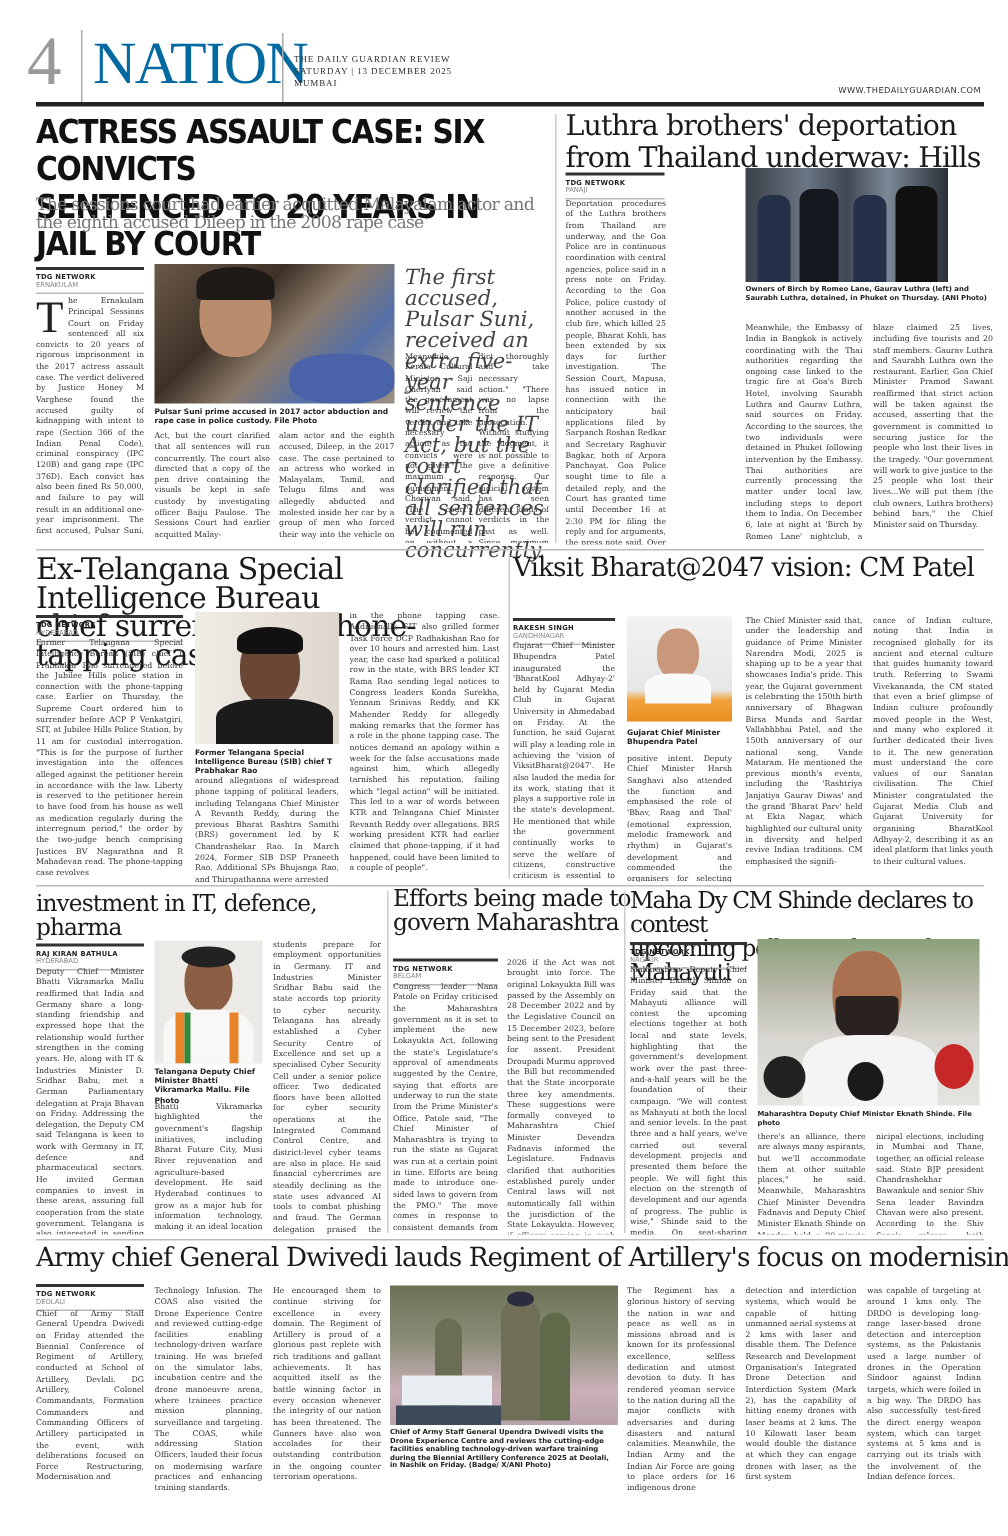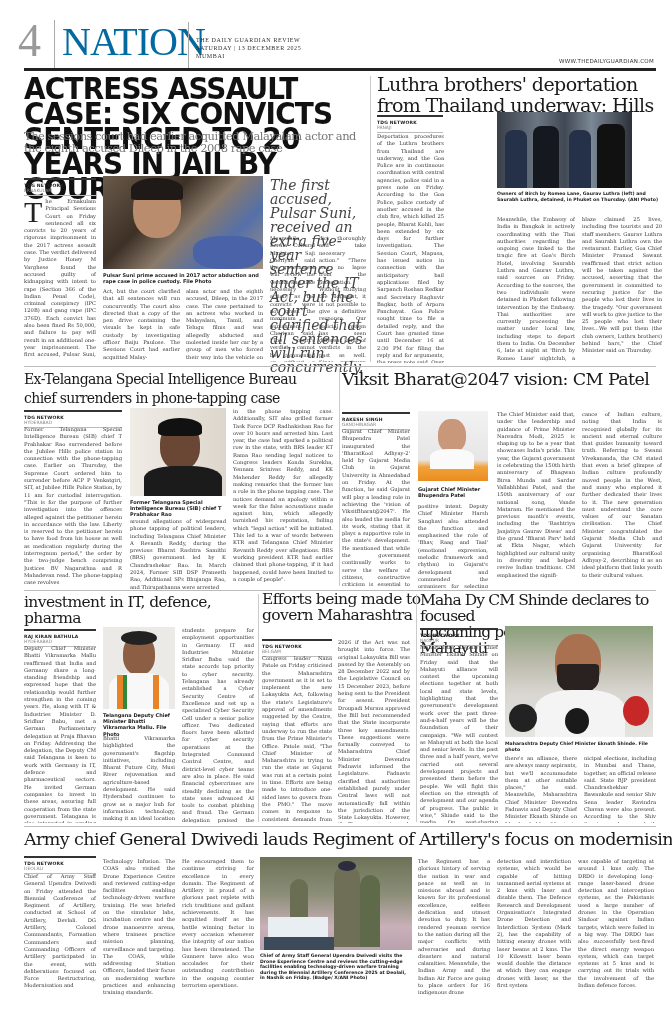--- a/index.html
+++ b/index.html
@@ -36,21 +36,21 @@
   <div class="abs mast-meta">
     <div>THE DAILY GUARDIAN REVIEW</div>
     <div>SATURDAY | 13 DECEMBER 2025</div>
     <div>MUMBAI</div>
   </div>
   <div class="abs mast-url">WWW.THEDAILYGUARDIAN.COM</div>
   <div class="abs mast-rule"></div>
 </header>
 
 <article>
-  <div class="abs hd-cond" style="left:24px;top:76px;width:340px;font-size:31px;line-height:25px">
+  <div class="abs hd-cond" style="left:24px;top:76px;width:340px;font-size:22px;line-height:25px">
     <div>ACTRESS ASSAULT CASE: SIX CONVICTS</div>
     <div>SENTENCED TO 20 YEARS IN JAIL BY COURT</div>
   </div>
   <div class="abs deck" style="left:24px;top:130px;width:340px;font-size:11.5px;line-height:12px">The sessions court had earlier acquitted Malayalam actor and the eighth accused Dileep in the 2008 rape case</div>
   <div class="abs byline" style="left:24px;top:178px;width:72px">
     <span class="by-name">TDG NETWORK</span>
     <span class="by-loc">ERNAKULAM</span>
   </div>
   <div class="abs col" style="left:24px;top:198px;width:72px;height:160px">
     <span class="dropcap">T</span><span>he Ernakulam Principal Sessions Court on Friday sentenced all six convicts to 20 years of rigorous imprisonment in the 2017 actress assault case. The verdict delivered by Justice Honey M Varghese found the accused guilty of kidnapping with intent to rape (Section 366 of the Indian Penal Code), criminal conspiracy (IPC 120B) and gang rape (IPC 376D). Each convict has also been fined Rs 50,000, and failure to pay will result in an additional one-year imprisonment. The first accused, Pulsar Suni, received an extra five-year sentence under the IT</span>
@@ -84,21 +84,21 @@
     <div style="position:absolute;left:100px;top:12px;width:28px;height:64px;background:#111;border-radius:8px 8px 0 0"></div>
   </div>
   <div class="abs cap" style="left:497px;top:191px;width:170px;font-size:4.6px">Owners of Birch by Romeo Lane, Gaurav Luthra (left) and Saurabh Luthra, detained, in Phuket on Thursday. (ANI Photo)</div>
   <div class="abs col" style="left:497px;top:216px;width:78px;height:146px">Meanwhile, the Embassy of India in Bangkok is actively coordinating with the Thai authorities regarding the ongoing case linked to the tragic fire at Goa's Birch Hotel, involving Saurabh Luthra and Gaurav Luthra, said sources on Friday. According to the sources, the two individuals were detained in Phuket following intervention by the Embassy. Thai authorities are currently processing the matter under local law, including steps to deport them to India. On December 6, late at night at 'Birch by Romeo Lane' nightclub, a devastating</div>
   <div class="abs col" style="left:582px;top:216px;width:80px;height:146px">blaze claimed 25 lives, including five tourists and 20 staff members. Gaurav Luthra and Saurabh Luthra own the restaurant. Earlier, Goa Chief Minister Pramod Sawant reaffirmed that strict action will be taken against the accused, asserting that the government is committed to securing justice for the people who lost their lives in the tragedy. "Our government will work to give justice to the 25 people who lost their lives...We will put them (the club owners, Luthra brothers) behind bars," the Chief Minister said on Thursday.</div>
 </article>
 
 <div class="abs" style="left:24px;top:366px;width:632px;height:1px;background:#bbb"></div>
 
 <article>
-  <div class="abs hd-serif" style="left:24px;top:370px;width:320px;font-size:14px;line-height:19px">
+  <div class="abs hd-serif" style="left:24px;top:370px;width:320px;font-size:20px;line-height:19px">
     <div>Ex-Telangana Special Intelligence Bureau</div>
     <div>chief surrenders in phone-tapping case</div>
   </div>
   <div class="abs byline" style="left:24px;top:410px;width:98px">
     <span class="by-name">TDG NETWORK</span>
     <span class="by-loc">HYDERABAD</span>
   </div>
   <div class="abs col" style="left:24px;top:426px;width:98px;height:164px">Former Telangana Special Intelligence Bureau (SIB) chief T Prabhakar Rao surrendered before the Jubilee Hills police station in connection with the phone-tapping case. Earlier on Thursday, the Supreme Court ordered him to surrender before ACP P Venkatgiri, SIT, at Jubilee Hills Police Station, by 11 am for custodial interrogation. "This is for the purpose of further investigation into the offences alleged against the petitioner herein in accordance with the law. Liberty is reserved to the petitioner herein to have food from his house as well as medication regularly during the interregnum period," the order by the two-judge bench comprising Justices BV Nagarathna and R Mahadevan read. The phone-tapping case revolves</div>
   <div class="abs photo" style="left:130px;top:408px;width:96px;height:88px;background:linear-gradient(90deg,#f0ece6,#ddd6cc)">
     <div style="position:absolute;left:30px;top:14px;width:40px;height:48px;border-radius:45%;background:#6a4634"></div>
@@ -167,21 +167,21 @@
     <span class="by-loc">BELGAM</span>
   </div>
   <div class="abs col" style="left:262px;top:655px;width:70px;height:168px">Congress leader Nana Patole on Friday criticised the Maharashtra government as it is set to implement the new Lokayukta Act, following the state's Legislature's approval of amendments suggested by the Centre, saying that efforts are underway to run the state from the Prime Minister's Office. Patole said, "The Chief Minister of Maharashtra is trying to run the state as Gujarat was run at a certain point in time. Efforts are being made to introduce one-sided laws to govern from the PMO." The move comes in response to consistent demands from veteran social activist Anna Hazare, who had announced an indefinite fast from 31 January</div>
   <div class="abs col" style="left:338px;top:639px;width:72px;height:184px">2026 if the Act was not brought into force. The original Lokayukta Bill was passed by the Assembly on 28 December 2022 and by the Legislative Council on 15 December 2023, before being sent to the President for assent. President Droupadi Murmu approved the Bill but recommended that the State incorporate three key amendments. These suggestions were formally conveyed to Maharashtra Chief Minister Devendra Fadnavis informed the Legislature. Fadnavis clarified that authorities established purely under Central laws will not automatically fall within the jurisdiction of the State Lokayukta. However, if officers serving in such bodies are appointed by the state government, they will come under the Lokayukta's purview.</div>
 </article>
 
 <div class="abs vr" style="left:416px;top:594px;height:228px"></div>
 
 <article>
   <div class="abs hd-serif" style="left:420px;top:592px;width:250px;font-size:15.5px;line-height:16px;letter-spacing:-0.9px">
-    <div>Maha Dy CM Shinde declares to focused</div>
+    <div>Maha Dy CM Shinde declares to contest</div>
     <div>upcoming polls together with Mahayuti</div>
   </div>
   <div class="abs byline" style="left:420px;top:628px;width:78px">
     <span class="by-name">TDG NETWORK</span>
     <span class="by-loc">NAGPUR</span>
   </div>
   <div class="abs col" style="left:420px;top:644px;width:78px;height:179px">Maharashtra Deputy Chief Minister Eknath Shinde on Friday said that the Mahayuti alliance will contest the upcoming elections together at both local and state levels, highlighting that the government's development work over the past three-and-a-half years will be the foundation of their campaign. "We will contest as Mahayuti at both the local and senior levels. In the past three and a half years, we've carried out several development projects and presented them before the people. We will fight this election on the strength of development and our agenda of progress. The public is wise," Shinde said to the media. On seat-sharing concerns within the alliance, Shinde admitted that there are always many aspirants. "When</div>
   <div class="abs photo" style="left:505px;top:626px;width:148px;height:111px;background:linear-gradient(180deg,#8aa07a 0%,#b8b8a8 30%,#d8d6d0 60%,#e6e4e0 100%)">
     <div style="position:absolute;left:50px;top:8px;width:46px;height:58px;border-radius:45%;background:#a9714f"></div>
     <div style="position:absolute;left:52px;top:38px;width:42px;height:30px;border-radius:10% 10% 50% 50%;background:#2a2220"></div>

